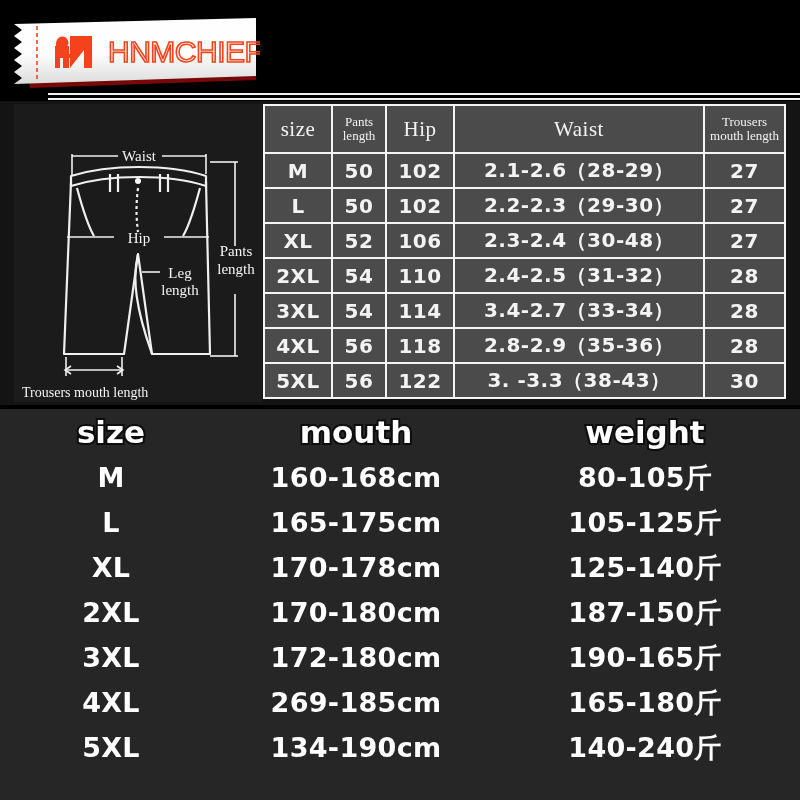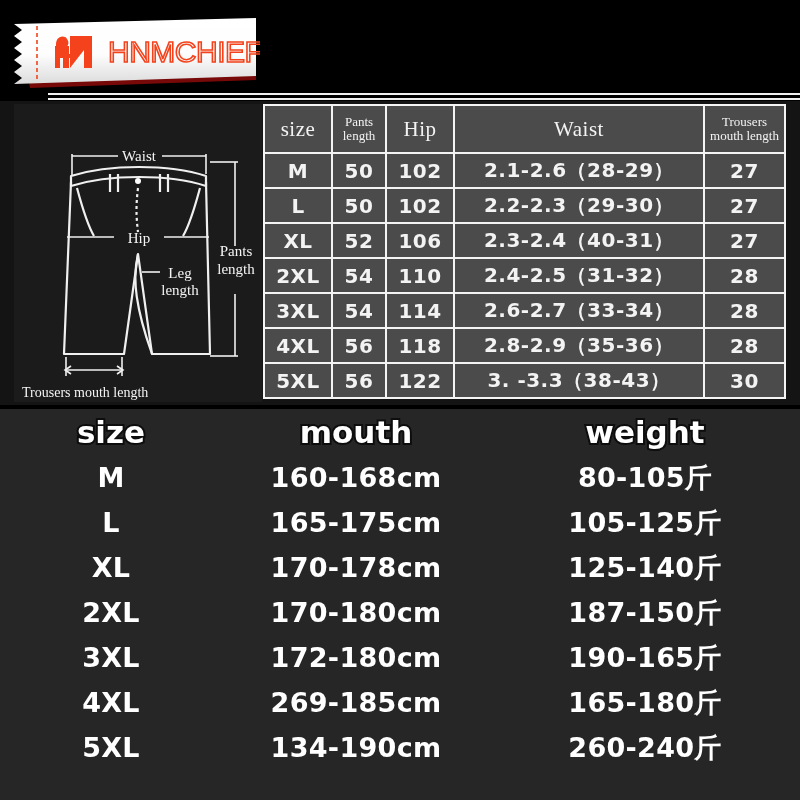--- a/index.html
+++ b/index.html
@@ -269,35 +269,35 @@
           <td>L</td>
           <td>50</td>
           <td>102</td>
           <td class="waist-cell">2.2-2.3（29-30）</td>
           <td>27</td>
         </tr>
         <tr>
           <td>XL</td>
           <td>52</td>
           <td>106</td>
-          <td class="waist-cell">2.3-2.4（40-31）</td>
+          <td class="waist-cell">2.3-2.4（30-48）</td>
           <td>27</td>
         </tr>
         <tr>
           <td>2XL</td>
           <td>54</td>
           <td>110</td>
           <td class="waist-cell">2.4-2.5（31-32）</td>
           <td>28</td>
         </tr>
         <tr>
           <td>3XL</td>
           <td>54</td>
           <td>114</td>
-          <td class="waist-cell">2.6-2.7（33-34）</td>
+          <td class="waist-cell">3.4-2.7（33-34）</td>
           <td>28</td>
         </tr>
         <tr>
           <td>4XL</td>
           <td>56</td>
           <td>118</td>
           <td class="waist-cell">2.8-2.9（35-36）</td>
           <td>28</td>
         </tr>
         <tr>
@@ -351,19 +351,19 @@
             <td>190-165斤</td>
           </tr>
           <tr>
             <td>4XL</td>
             <td>269-185cm</td>
             <td>165-180斤</td>
           </tr>
           <tr>
             <td>5XL</td>
             <td>134-190cm</td>
-            <td>260-240斤</td>
+            <td>140-240斤</td>
           </tr>
         </tbody>
     </table>
   </div>
 
 </div>
 
 </body></html>

